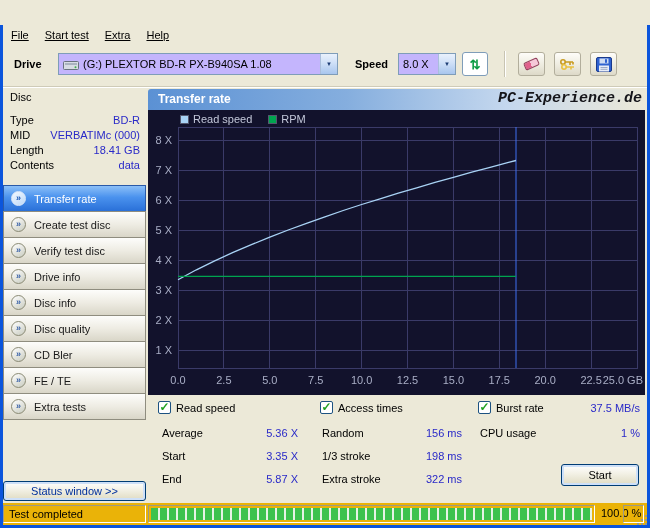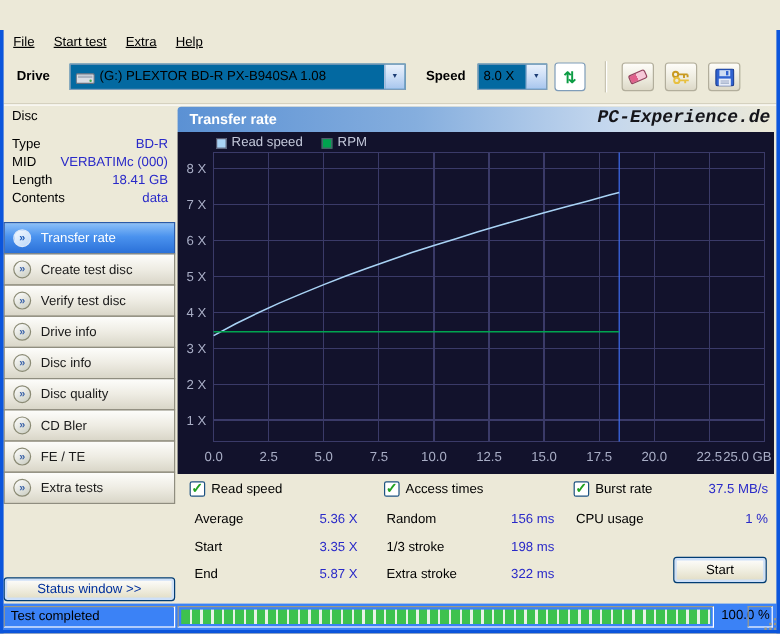--- a/index.html
+++ b/index.html
@@ -23,21 +23,21 @@
   .tb-btns{ display:flex; gap:2px; }
   .tb-btn{ width:21px; height:21px; border-radius:3px; border:1px solid rgba(255,255,255,.8);
     display:flex; align-items:center; justify-content:center; }
   .tb-btn.min{ background:linear-gradient(160deg,#7da2ef,#3a6fe0 50%,#1e50c8); }
   .tb-btn.min i{ display:block; width:8px; height:3px; background:#fff; margin-top:10px; }
   .tb-btn.close{ background:linear-gradient(160deg,#f2a088,#e25638 45%,#c23a1a); color:#fff; font-weight:bold; font-size:14px; line-height:1; }
   
   .menubar{ position:absolute; left:3px; right:3px; top:25px; height:19px; display:flex; align-items:center;text-decoration:underline; }
   .menu-item{ padding:2px 8px; }
   .bold-label{ font-weight:bold; }
-  .combo{ position:absolute; background:#0369a1; border:1px solid #7f9db9; display:flex; align-items:center; padding-left:4px; gap:4px; height:22px; }
+  .combo{ position:absolute; background:#c4b5fd; border:1px solid #7f9db9; display:flex; align-items:center; padding-left:4px; gap:4px; height:22px; }
   .combo-text{ white-space:nowrap; overflow:hidden; }
   .combo-arrow{ margin-left:auto; width:17px; align-self:stretch;
     background:linear-gradient(180deg,#e9f1fc,#cfe0f7 45%,#a8c6ee);
     border-left:1px solid #aabedc; display:flex; align-items:center; justify-content:center;
     font-size:6px; color:#1c3c74; }
   .tool-btn{ position:absolute; width:27px; height:24px; border:1px solid #b2ae9c; border-radius:3px;
     background:linear-gradient(180deg,#fefdf9,#eceadd 60%,#ddd9c8);
     display:flex; align-items:center; justify-content:center; }
   .btn-refresh{ background:#fff; border-color:#7f9db9; width:26px; }
   .refresh-glyph{ display:inline-block; transform:rotate(90deg); color:#0c9c44; font-weight:bold; font-size:13px; }
@@ -79,21 +79,21 @@
   .legend-swatch{ display:inline-block; width:9px; height:9px; margin-right:4px; border:1px solid #55586e; }
   #chart-svg{ position:absolute; left:0; top:0; }
   #chart-svg text{ font-family:"Liberation Sans", sans-serif; }
   
   .checkbox{ position:absolute; width:13px; height:13px; background:#fff; border:1px solid #1d5281; border-radius:2px;
     display:flex; align-items:center; justify-content:center; }
   .check{ color:#21a121; font-weight:bold; font-size:12px; line-height:1; margin-top:-1px; }
   .r-label{ position:absolute; white-space:nowrap; }
   .r-value{ position:absolute; color:#2929c8; text-align:right; white-space:nowrap; }
   
-  .statusbar{ position:absolute; left:3px; right:3px; bottom:3px; height:22px; background:#3b82f6; }
+  .statusbar{ position:absolute; left:3px; right:3px; bottom:3px; height:22px; background:#eab308; }
   .sb-panel{ position:absolute; top:2px; height:18px; border:1px solid; border-color:#9d9a85 #fff #fff #9d9a85; }
   .sb-status{ left:0; width:143px; line-height:16px; padding-left:5px; }
   .sb-progress{ left:145px; width:447px; padding:2px; }
   .progress-fill{ height:100%; background:repeating-linear-gradient(90deg,#3ec24e 0 7px,#e8f2e6 7px 9px); }
   .sb-percent{ position:absolute; left:598px; top:4px; }
   .sb-corner{ left:620px; width:21px; }
   .grip{ position:absolute; right:1px; bottom:1px; width:12px; height:12px; }
   .grip::before{ content:""; position:absolute; left:0; top:8px; width:2px; height:2px; background:#9a9786;
     box-shadow:4px -4px 0 #9a9786, 8px -8px 0 #9a9786, 4px 0 0 #9a9786, 8px -4px 0 #9a9786, 8px 0 0 #9a9786; }
 </style>

